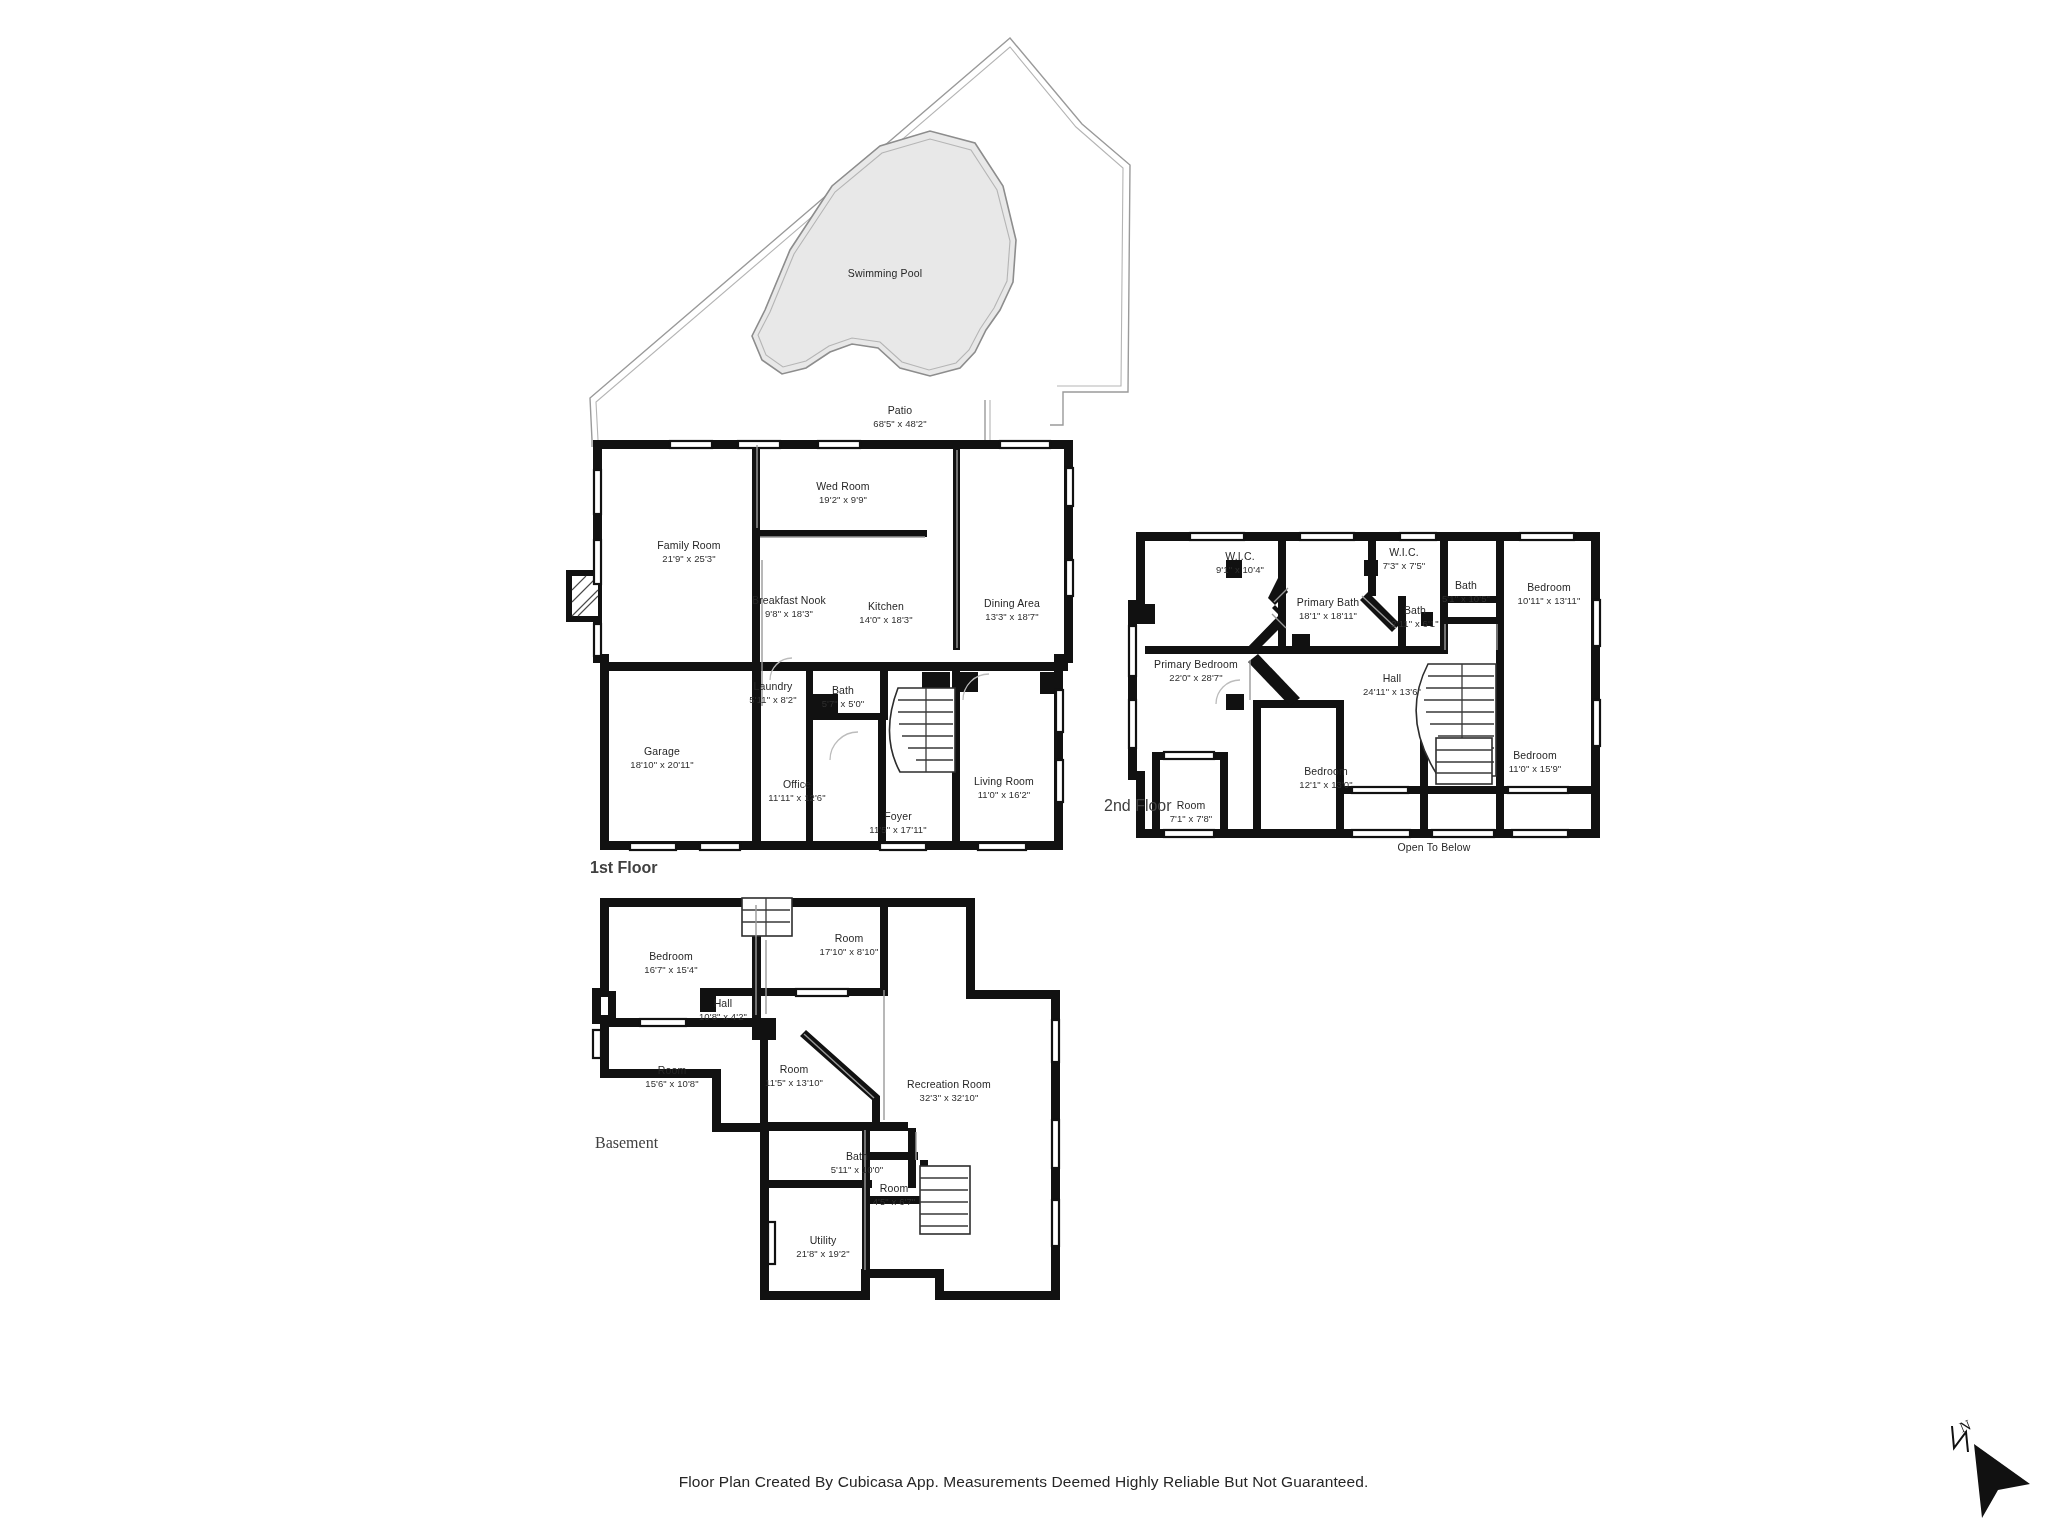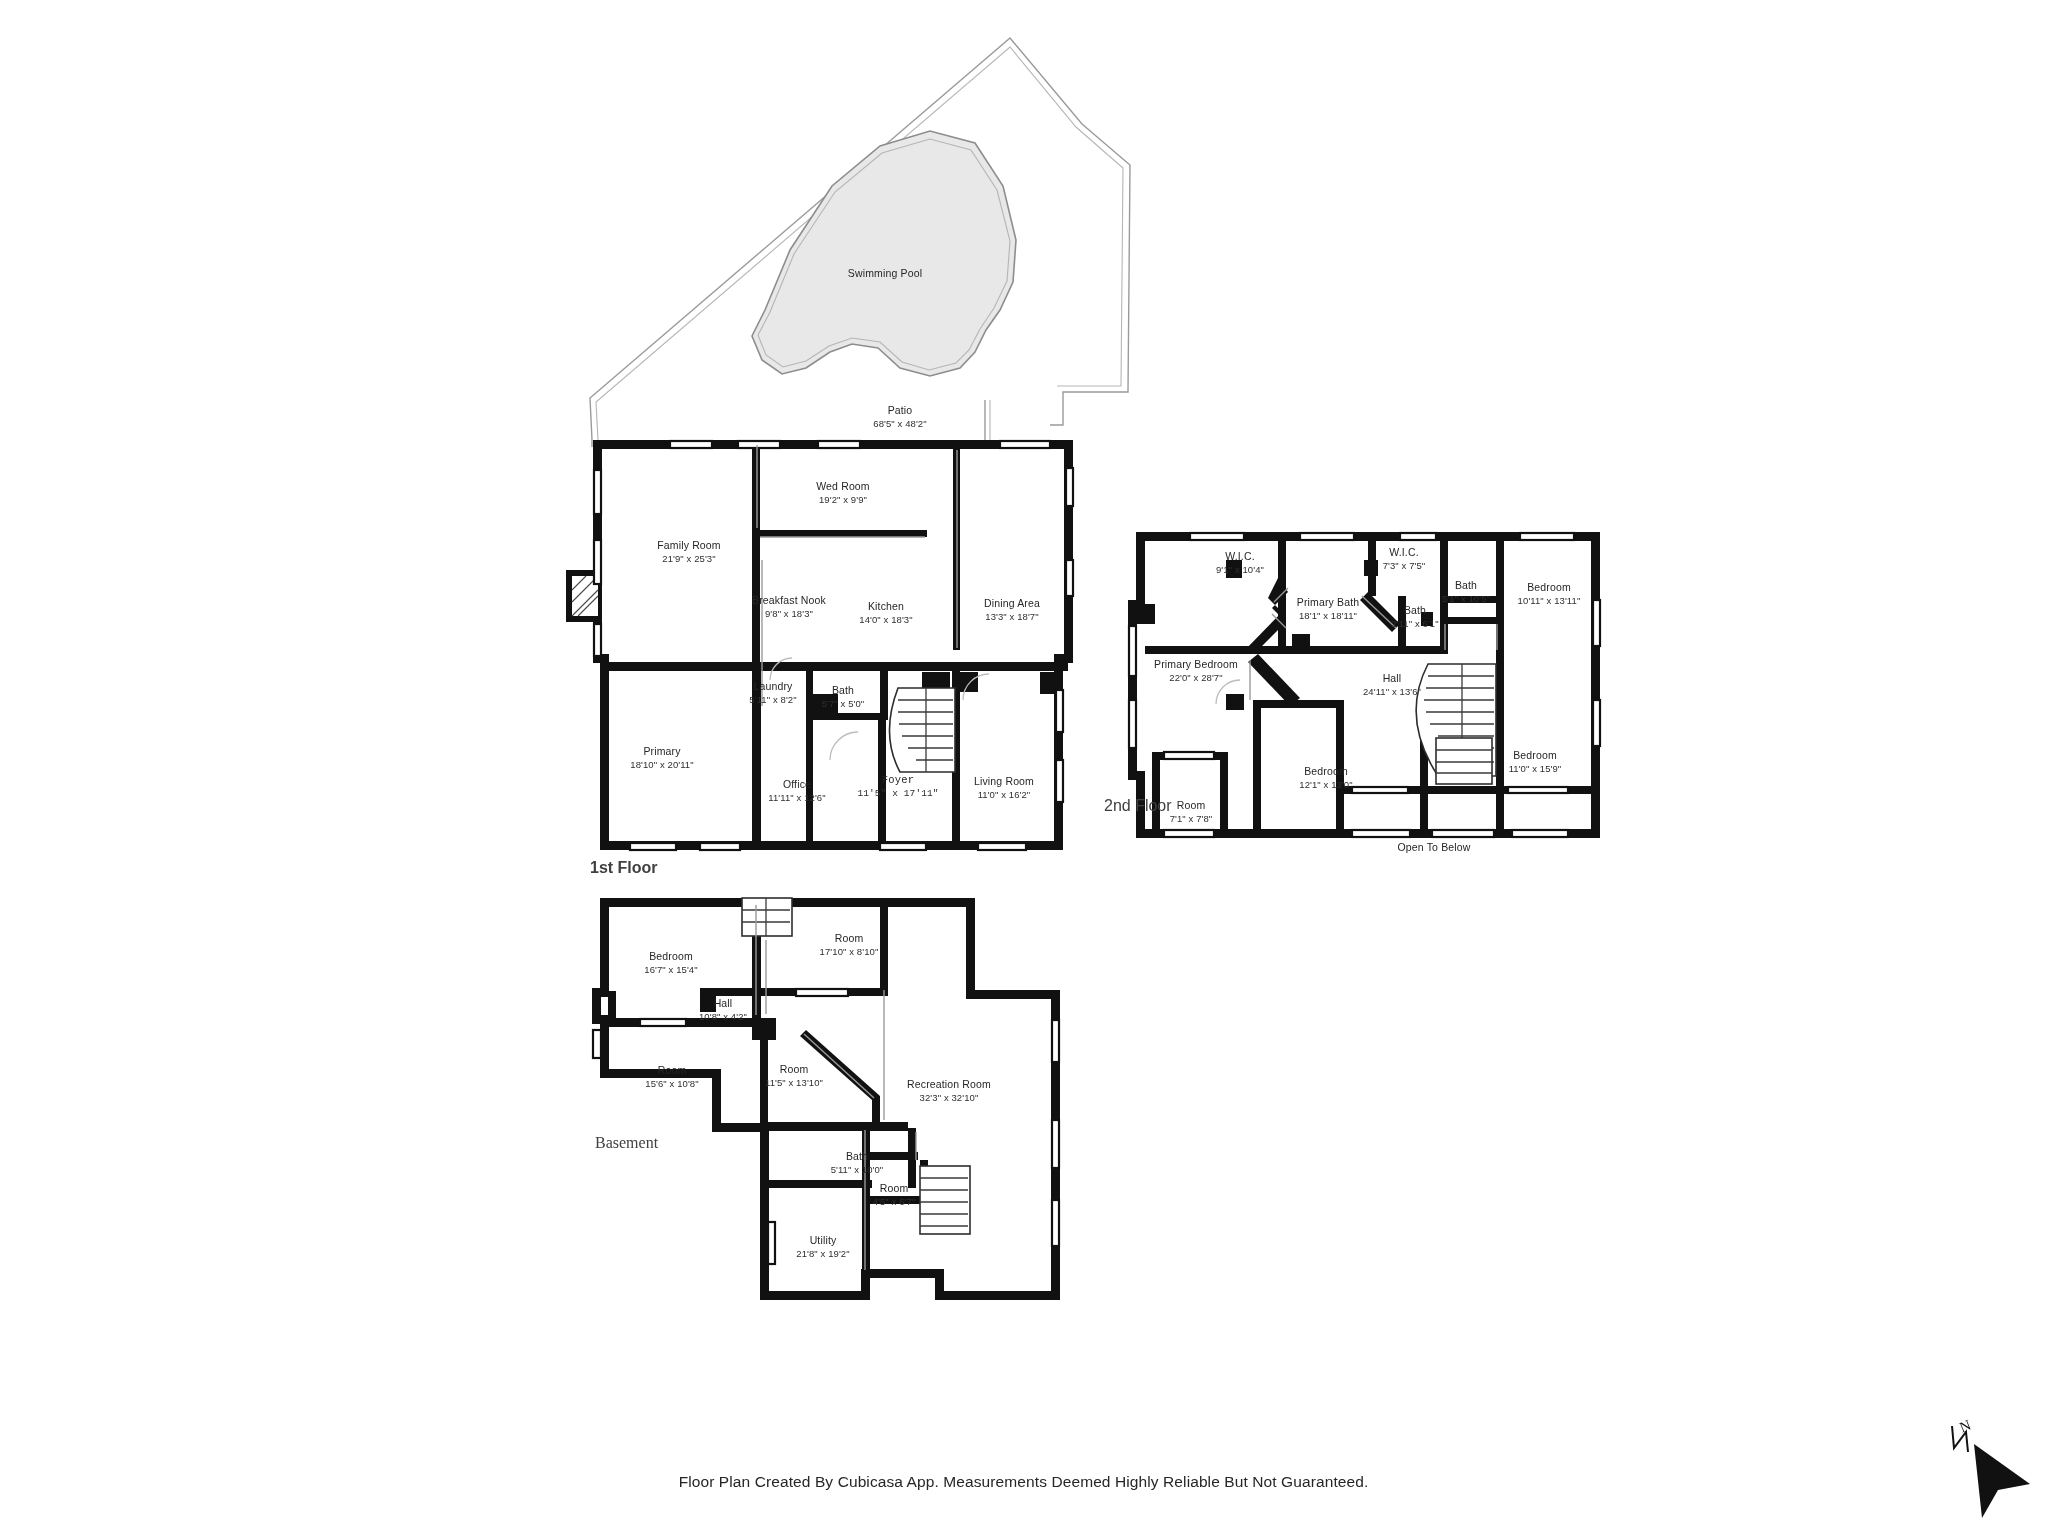--- a/index.html
+++ b/index.html
@@ -344,36 +344,36 @@
   </div>
   <div class="rlabel" style="left:886px; top:600px;">
     <span class="nm">Kitchen</span>
     <span class="dm">14'0" x 18'3"</span>
   </div>
   <div class="rlabel" style="left:1012px; top:597px;">
     <span class="nm">Dining Area</span>
     <span class="dm">13'3" x 18'7"</span>
   </div>
   <div class="rlabel" style="left:662px; top:745px;">
-    <span class="nm">Primary</span>
+    <span class="nm">Garage</span>
     <span class="dm">18'10" x 20'11"</span>
   </div>
   <div class="rlabel" style="left:773px; top:680px;">
     <span class="nm">Laundry</span>
     <span class="dm">5'11" x 8'2"</span>
   </div>
   <div class="rlabel" style="left:843px; top:684px;">
     <span class="nm">Bath</span>
     <span class="dm">5'7" x 5'0"</span>
   </div>
   <div class="rlabel" style="left:797px; top:778px;">
     <span class="nm">Office</span>
     <span class="dm">11'11" x 12'6"</span>
   </div>
-  <div class="rlabel" style="left:898px; top:774px;font-family:Liberation Mono, monospace;">
+  <div class="rlabel" style="left:898px; top:810px;">
     <span class="nm">Foyer</span>
     <span class="dm">11'5" x 17'11"</span>
   </div>
   <div class="rlabel" style="left:1004px; top:775px;">
     <span class="nm">Living Room</span>
     <span class="dm">11'0" x 16'2"</span>
   </div>
 
   <div class="rlabel" style="left:1196px; top:658px;">
     <span class="nm">Primary Bedroom</span>

